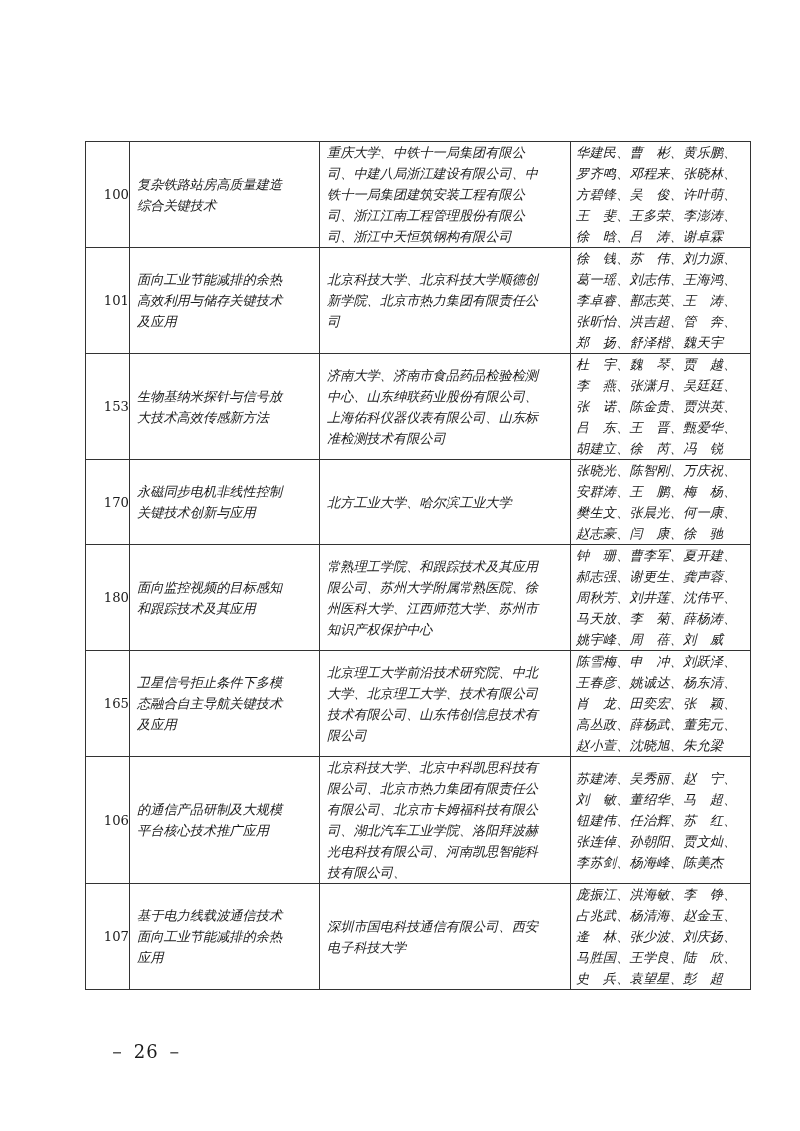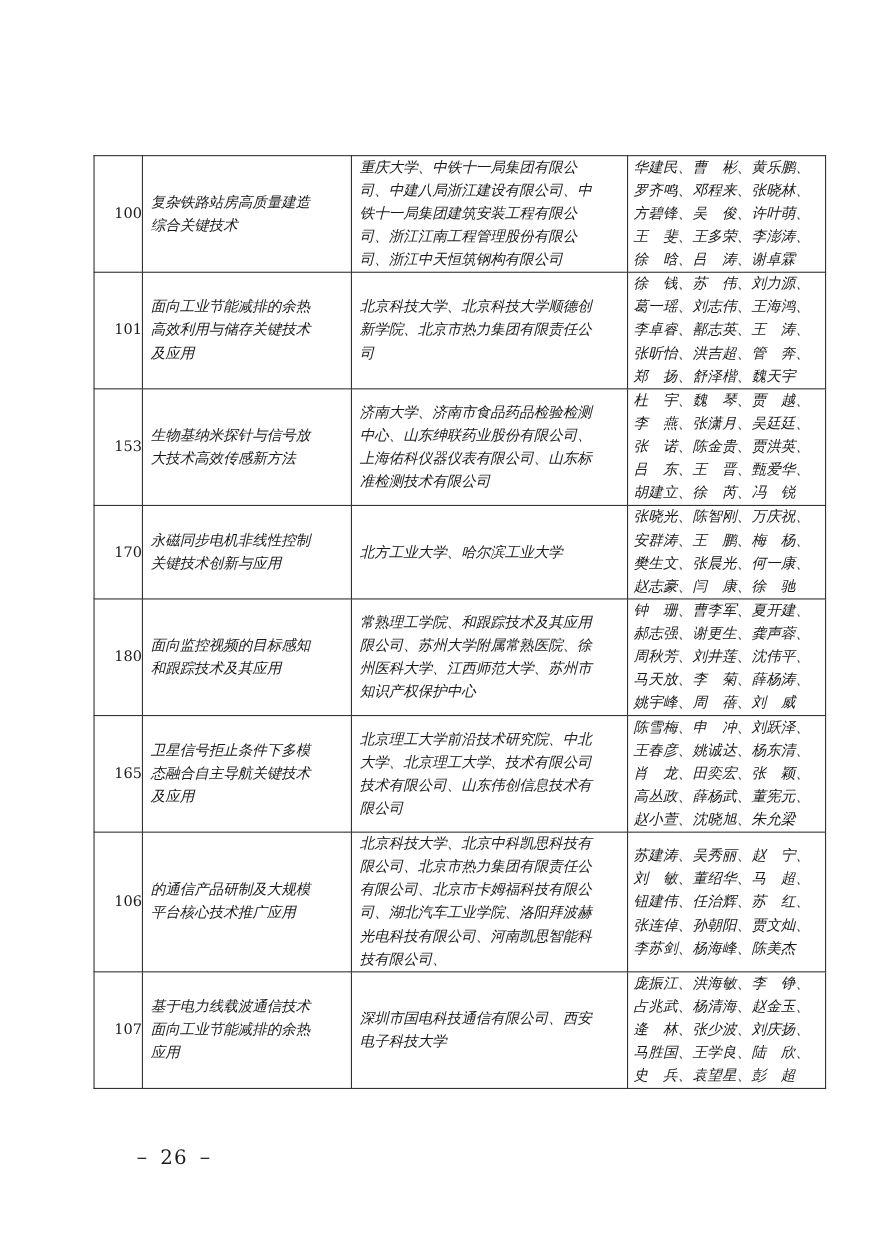--- a/index.html
+++ b/index.html
@@ -22,21 +22,20 @@
   td.c-title { width: 178px; padding-left: 7px !important; padding-right: 4px !important; }
   td.c-org { width: 240px; padding-left: 7px !important; padding-right: 3px !important; }
   td.c-names { width: 172px; padding-left: 5px !important; padding-right: 2px !important;
                letter-spacing: 0.2px; }
   .cell-text { display: block; font-style: italic; }
   .line { display: block; white-space: nowrap; }
   .page-number {
     position: absolute; left: 108px; top: 1040px;
     font-size: 18px; letter-spacing: 1px;
     font-family: "DejaVu Serif", "Liberation Serif", serif;
-    margin-left: 12px;
   }
 </style>
 </head>
 <body>
 
 <div class="page">
   <table class="awards">
     <tbody id="table-body">
         <tr style="height: 105px;">
           <td class="c-num"><span>100</span></td>

